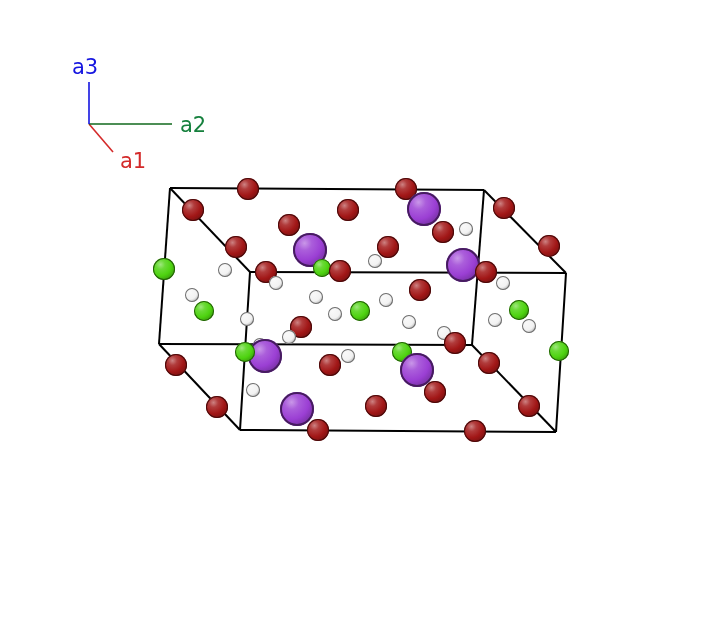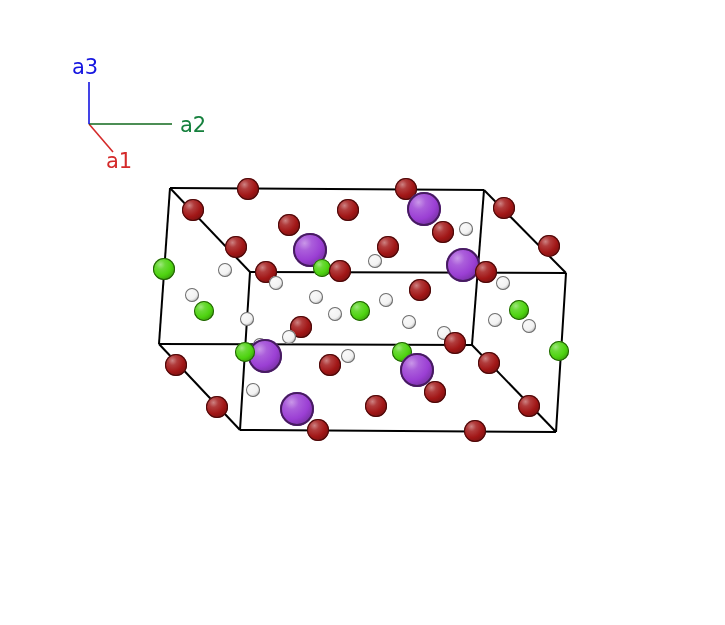--- a/index.html
+++ b/index.html
@@ -92,15 +92,15 @@
       <div class="atom" style="left: 280px; top: 392px; width: 34px; height: 34px; background: radial-gradient(circle at 34% 30%, rgb(201, 151, 232) 0%, rgb(171, 94, 219) 22%, rgb(155, 63, 212) 52%, rgb(102, 42, 140) 88%, rgb(74, 30, 102) 100%); box-shadow: rgb(70, 28, 95) 0px 0px 0px 2px inset;"></div>
       <div class="atom" style="left: 365px; top: 395px; width: 22px; height: 22px; background: radial-gradient(circle at 34% 30%, rgb(205, 130, 130) 0%, rgb(177, 60, 60) 22%, rgb(162, 23, 23) 52%, rgb(107, 15, 15) 88%, rgb(78, 11, 11) 100%); box-shadow: rgb(73, 10, 10) 0px 0px 0px 1px inset;"></div>
       <div class="atom" style="left: 518px; top: 395px; width: 22px; height: 22px; background: radial-gradient(circle at 34% 30%, rgb(205, 130, 130) 0%, rgb(177, 60, 60) 22%, rgb(162, 23, 23) 52%, rgb(107, 15, 15) 88%, rgb(78, 11, 11) 100%); box-shadow: rgb(73, 10, 10) 0px 0px 0px 1px inset;"></div>
       <div class="atom" style="left: 206px; top: 396px; width: 22px; height: 22px; background: radial-gradient(circle at 34% 30%, rgb(205, 130, 130) 0%, rgb(177, 60, 60) 22%, rgb(162, 23, 23) 52%, rgb(107, 15, 15) 88%, rgb(78, 11, 11) 100%); box-shadow: rgb(73, 10, 10) 0px 0px 0px 1px inset;"></div>
       <div class="atom" style="left: 307px; top: 419px; width: 22px; height: 22px; background: radial-gradient(circle at 34% 30%, rgb(205, 130, 130) 0%, rgb(177, 60, 60) 22%, rgb(162, 23, 23) 52%, rgb(107, 15, 15) 88%, rgb(78, 11, 11) 100%); box-shadow: rgb(73, 10, 10) 0px 0px 0px 1px inset;"></div>
       <div class="atom" style="left: 464px; top: 420px; width: 22px; height: 22px; background: radial-gradient(circle at 34% 30%, rgb(205, 130, 130) 0%, rgb(177, 60, 60) 22%, rgb(162, 23, 23) 52%, rgb(107, 15, 15) 88%, rgb(78, 11, 11) 100%); box-shadow: rgb(73, 10, 10) 0px 0px 0px 1px inset;"></div>
     </div>
 
   <div id="axes-label-a3" style="left: 72px; top: 57px; color: rgb(21, 21, 224);">a3</div>
   <div id="axes-label-a2" style="left: 180px; top: 115px; color: #15803d;">a2</div>
-  <div id="axes-label-a1" style="left: 106px; top: 151px; color: rgb(212, 42, 42);">a1</div>
+  <div id="axes-label-a1" style="left: 120px; top: 151px; color: rgb(212, 42, 42);">a1</div>
 
 </div>
 
 </body></html>

